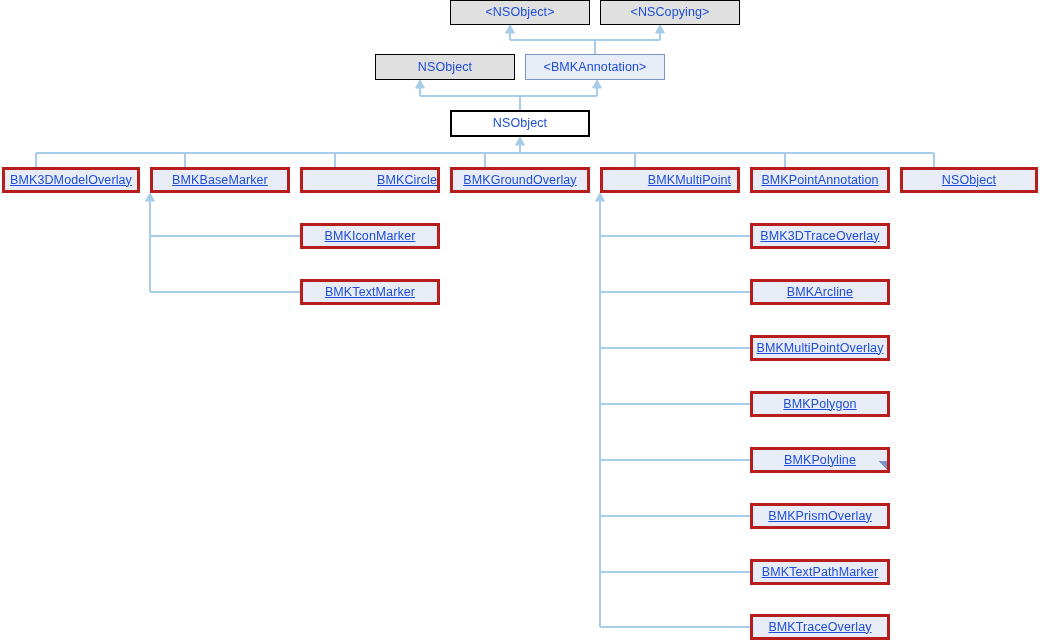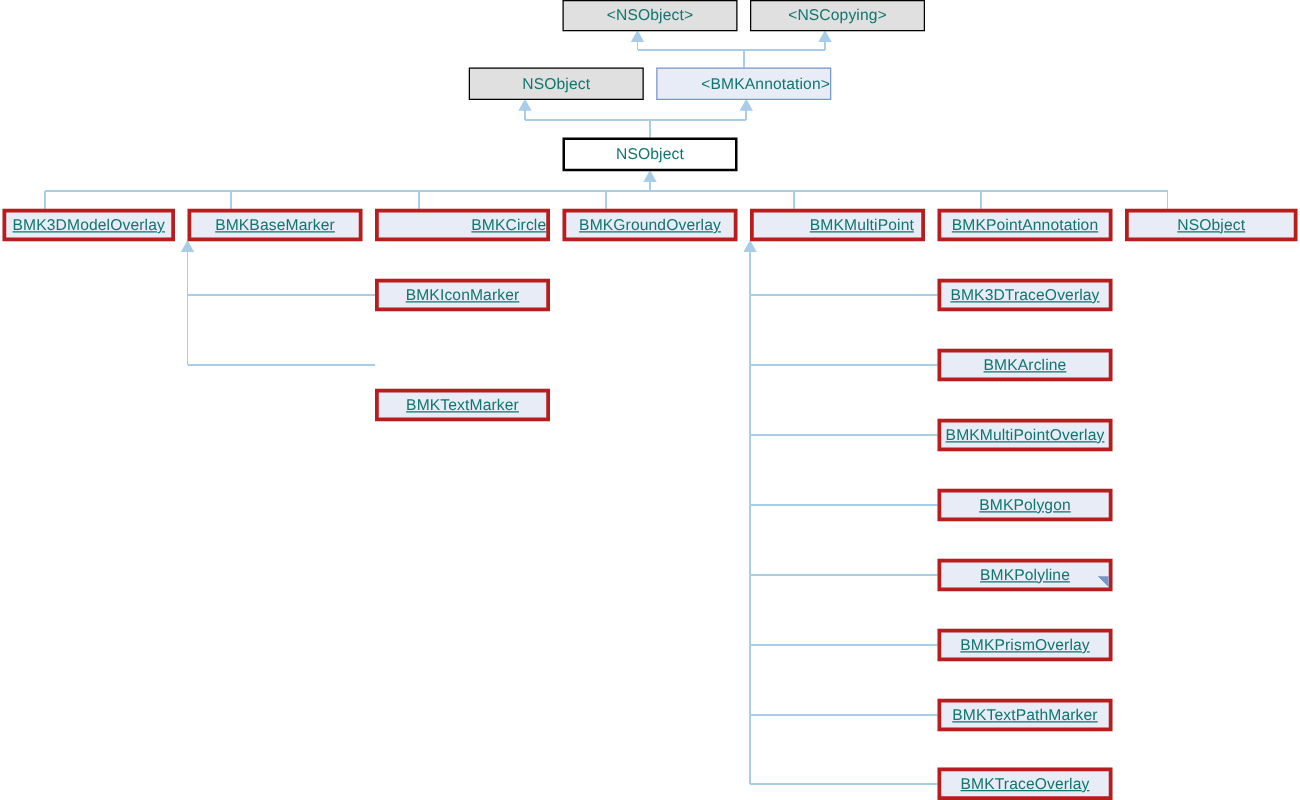--- a/index.html
+++ b/index.html
@@ -28,21 +28,21 @@
   }
   .node {
     position: absolute;
     box-sizing: border-box;
     display: flex;
     align-items: center;
     justify-content: center;
     font-size: 12.5px;
     line-height: 1;
     letter-spacing: 0.1px;
-    color: #0f766e;
+    color: #1d4ed8;
     white-space: nowrap;
     overflow: hidden;
     z-index: 2;
   }
   
   .node.kind-ancestor {
     background: #e0e0e0;
     border: 1px solid #000000;
   }
   
@@ -122,21 +122,21 @@
   <div id="nodes">
       <div class="node kind-ancestor" style="left: 450px; top: 0px; width: 140px; height: 25px;">
         <span class="node-label">&lt;NSObject&gt;</span>
       </div>
       <div class="node kind-ancestor" style="left: 600px; top: 0px; width: 140px; height: 25px;">
         <span class="node-label">&lt;NSCopying&gt;</span>
       </div>
       <div class="node kind-ancestor" style="left: 375px; top: 54px; width: 140px; height: 26px;">
         <span class="node-label">NSObject</span>
       </div>
-      <div class="node kind-protocol" style="left: 525px; top: 54px; width: 140px; height: 26px; justify-content: flex-end;">
+      <div class="node kind-protocol" style="left: 525px; top: 54px; width: 140px; height: 26px;">
         <span class="node-label">&lt;BMKAnnotation&gt;</span>
       </div>
       <div class="node kind-current" style="left: 450px; top: 110px; width: 140px; height: 27px;">
         <span class="node-label">NSObject</span>
       </div>
       <div class="node kind-related" style="left: 2px; top: 167px; width: 138px; height: 26px;">
         <span class="node-label">BMK3DModelOverlay</span>
       </div>
       <div class="node kind-related" style="left: 150px; top: 167px; width: 140px; height: 26px;">
         <span class="node-label">BMKBaseMarker</span>
@@ -152,21 +152,21 @@
       </div>
       <div class="node kind-related" style="left: 750px; top: 167px; width: 140px; height: 26px;">
         <span class="node-label">BMKPointAnnotation</span>
       </div>
       <div class="node kind-related" style="left: 900px; top: 167px; width: 138px; height: 26px;">
         <span class="node-label">NSObject</span>
       </div>
       <div class="node kind-related" style="left: 300px; top: 223px; width: 140px; height: 26px;">
         <span class="node-label">BMKIconMarker</span>
       </div>
-      <div class="node kind-related" style="left: 300px; top: 279px; width: 140px; height: 26px; margin-top: 32px;">
+      <div class="node kind-related" style="left: 300px; top: 279px; width: 140px; height: 26px;">
         <span class="node-label">BMKTextMarker</span>
       </div>
       <div class="node kind-related" style="left: 750px; top: 223px; width: 140px; height: 26px;">
         <span class="node-label">BMK3DTraceOverlay</span>
       </div>
       <div class="node kind-related" style="left: 750px; top: 279px; width: 140px; height: 26px;">
         <span class="node-label">BMKArcline</span>
       </div>
       <div class="node kind-related" style="left: 750px; top: 335px; width: 140px; height: 26px;">
         <span class="node-label">BMKMultiPointOverlay</span>

